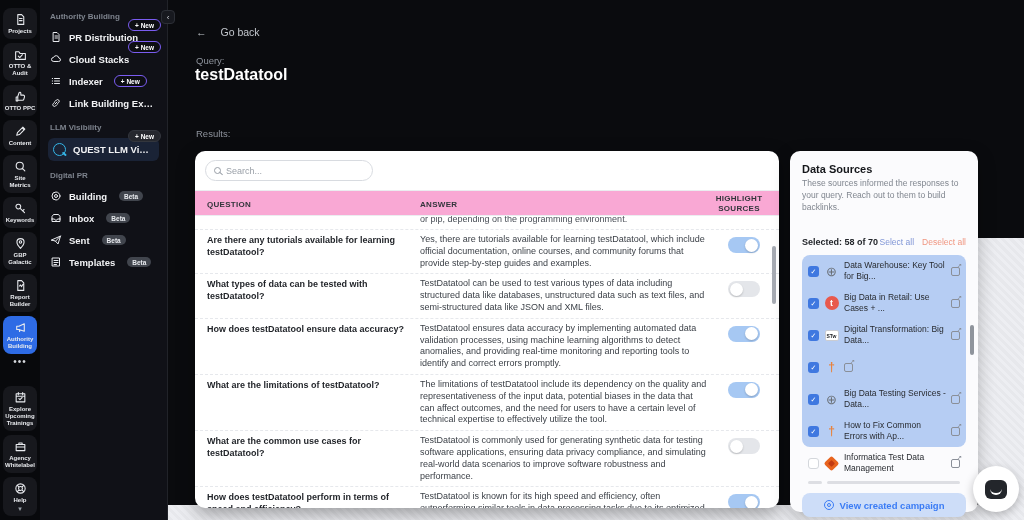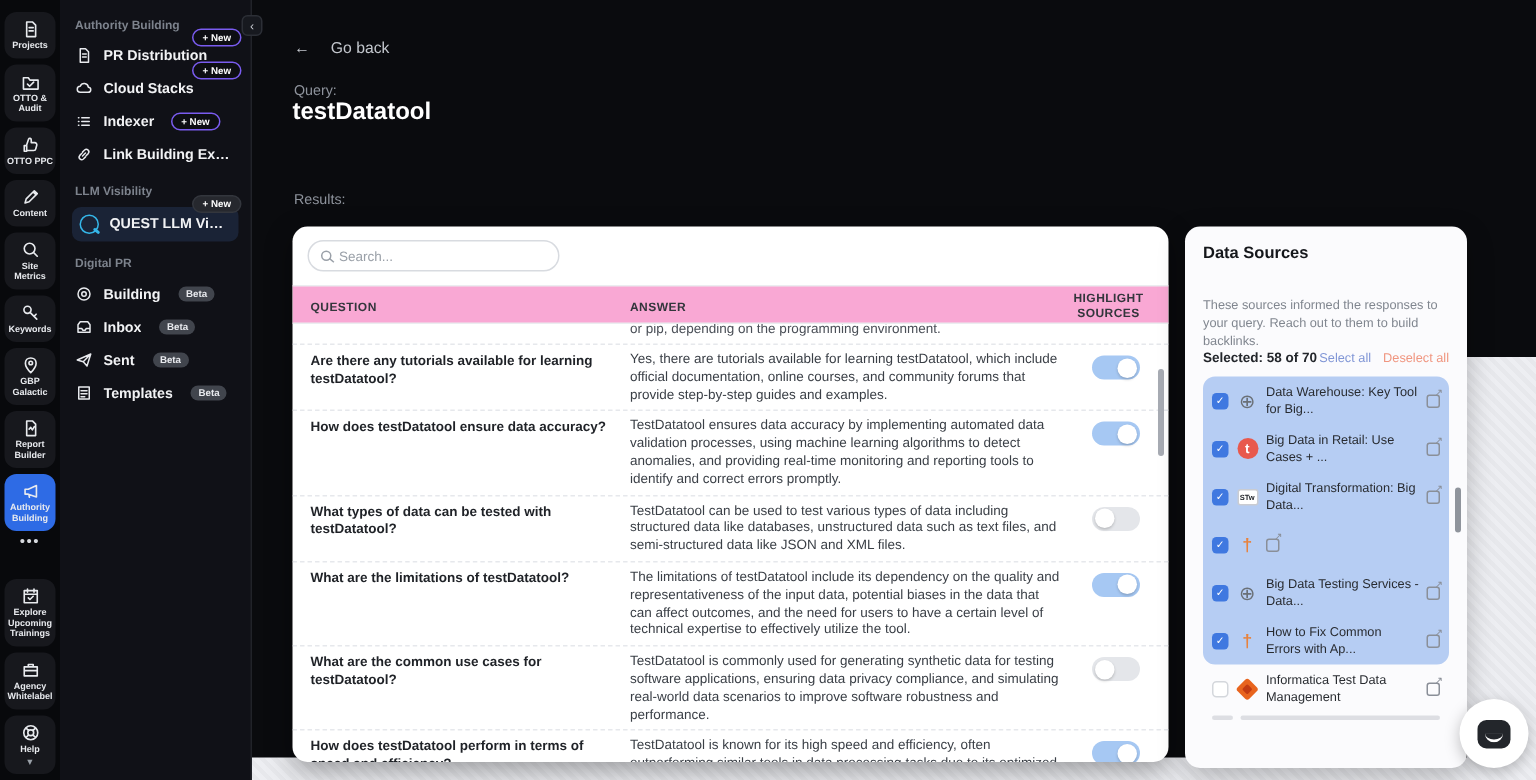--- a/index.html
+++ b/index.html
@@ -91,22 +91,22 @@
   .toggle.on { background:#a6c8f3; }
   .toggle.on .knob { left:17px; }
   .card-scrollbar { position:absolute; right:3px; top:95px; width:4px; height:58px;
     background:#a7abb3; border-radius:2px; cursor:pointer; }
 
   
   .panel { left:790px; top:151px; width:188px; height:361px; background:#fbfbfd;
     border-radius:10px; box-shadow:0 6px 18px rgba(0,0,0,.25); color:#15171b;
     padding:12px 12px 16px; }
   .panel-title { font-size:11px; font-weight:700; }
-  .panel-desc { margin-top:22px; font-size:8.5px; color:#80868f; line-height:12px; }
-  .sel-row { margin-top:0; display:flex; align-items:flex-start; font-size:8.5px; }
+  .panel-desc { margin-top:2px; font-size:8.5px; color:#80868f; line-height:12px; }
+  .sel-row { margin-top:24px; display:flex; align-items:flex-start; font-size:8.5px; }
   .sel-count { font-weight:700; color:#23262b; font-size:9px; flex:1; }
   .link-select { color:#8096d6; cursor:pointer; margin-right:8px; }
   .link-deselect { color:#f09680; cursor:pointer; }
   .src-wrap { margin-top:8px; border-radius:8px; overflow:hidden; }
   .src-wrap.blue { background:#b6cdf3; }
   .src-item { display:flex; align-items:center; gap:5px; padding:4px 6px; min-height:32px; cursor:pointer; }
   .cb { width:11px; height:11px; border-radius:3px; flex:none; background:#3f78e0;
     color:#fff; font-size:7px; line-height:11px; text-align:center; cursor:pointer; }
   .cb.off { background:#fff; border:1px solid #d4d7dc; color:transparent; }
   .fav { width:15px; height:15px; flex:none; display:flex; align-items:center; justify-content:center; }
@@ -314,30 +314,30 @@
       <span class="ptxt">or pip, depending on the programming environment.</span>
     </div>
   <div class="trow">
         <div class="tq">Are there any tutorials available for learning testDatatool?</div>
         <div class="ta">Yes, there are tutorials available for learning testDatatool, which include official documentation, online courses, and community forums that provide step-by-step guides and examples.</div>
         <div class="toggle on">
           <div class="knob"></div>
         </div>
       </div>
       <div class="trow">
+        <div class="tq">What types of data can be tested with testDatatool?</div>
+        <div class="ta">TestDatatool can be used to test various types of data including structured data like databases, unstructured data such as text files, and semi-structured data like JSON and XML files.</div>
+        <div class="toggle">
+          <div class="knob"></div>
+        </div>
+      </div>
+      <div class="trow">
         <div class="tq">How does testDatatool ensure data accuracy?</div>
         <div class="ta">TestDatatool ensures data accuracy by implementing automated data validation processes, using machine learning algorithms to detect anomalies, and providing real-time monitoring and reporting tools to identify and correct errors promptly.</div>
         <div class="toggle on">
-          <div class="knob"></div>
-        </div>
-      </div>
-      <div class="trow">
-        <div class="tq">What types of data can be tested with testDatatool?</div>
-        <div class="ta">TestDatatool can be used to test various types of data including structured data like databases, unstructured data such as text files, and semi-structured data like JSON and XML files.</div>
-        <div class="toggle">
           <div class="knob"></div>
         </div>
       </div>
       <div class="trow">
         <div class="tq">What are the limitations of testDatatool?</div>
         <div class="ta">The limitations of testDatatool include its dependency on the quality and representativeness of the input data, potential biases in the data that can affect outcomes, and the need for users to have a certain level of technical expertise to effectively utilize the tool.</div>
         <div class="toggle on">
           <div class="knob"></div>
         </div>
       </div>
@@ -423,18 +423,22 @@
           <span class="fav-informatica"></span>
         </span>
         <span class="src-title">Informatica Test Data Management</span>
         <span class="ext"></span>
       </div>
     </div>
   <div class="partial-item">
     <div class="pbar" style="width:14px"></div>
     <div class="pbar" style="flex:1"></div>
   </div>
+  <div class="campaign-btn">
+    <span class="target-icon"></span>
+    <span class="campaign-btn-label">View created campaign</span>
+  </div>
   <div class="panel-scrollbar"></div>
 </aside>
 
 <div class="abs chat">
   <div class="chat-glyph"></div>
 </div>
 
 </body></html>

